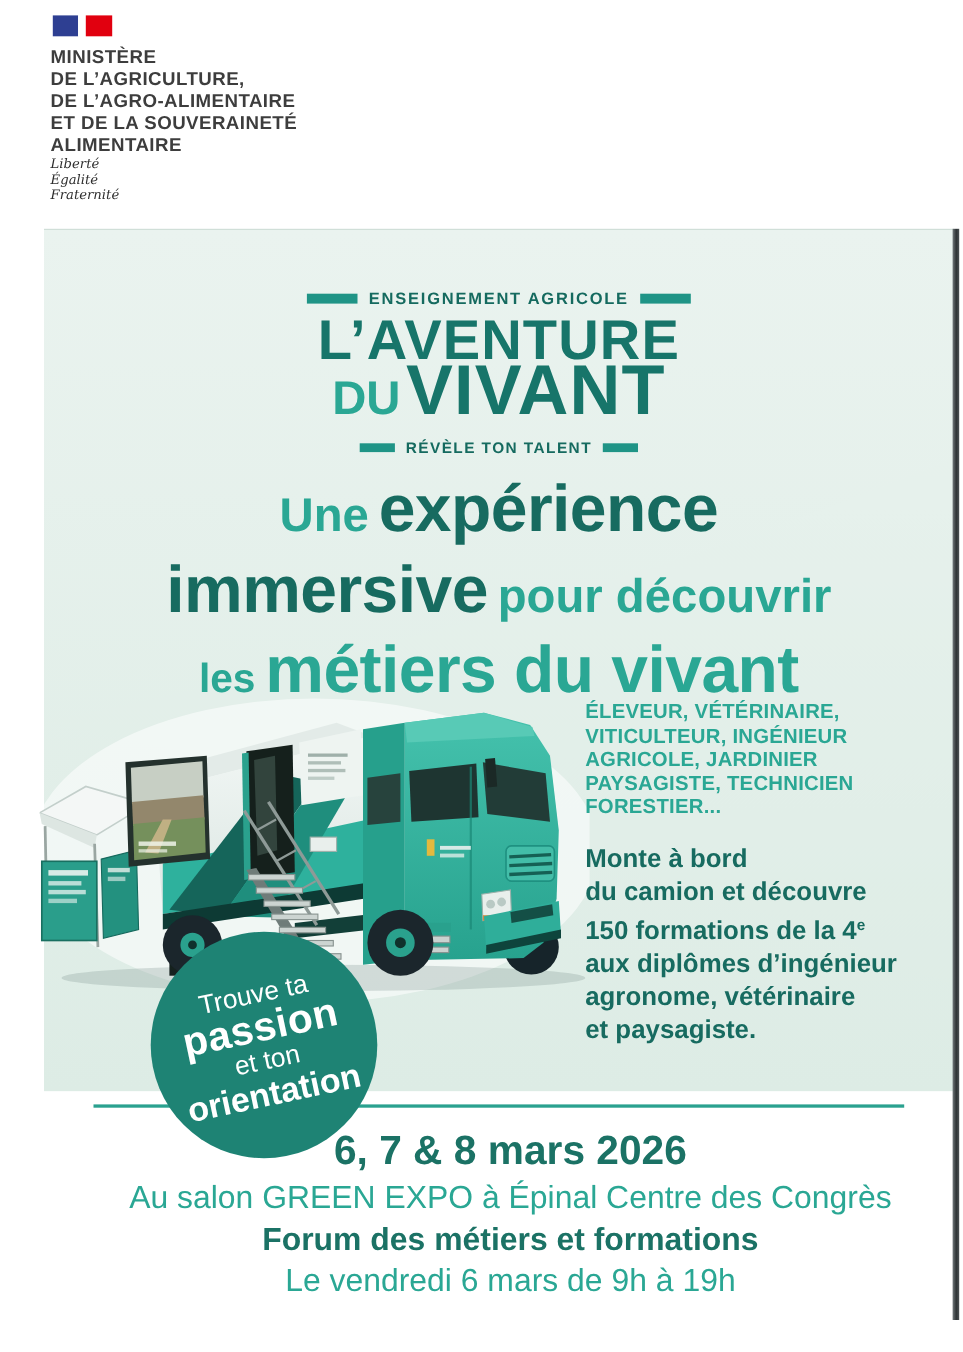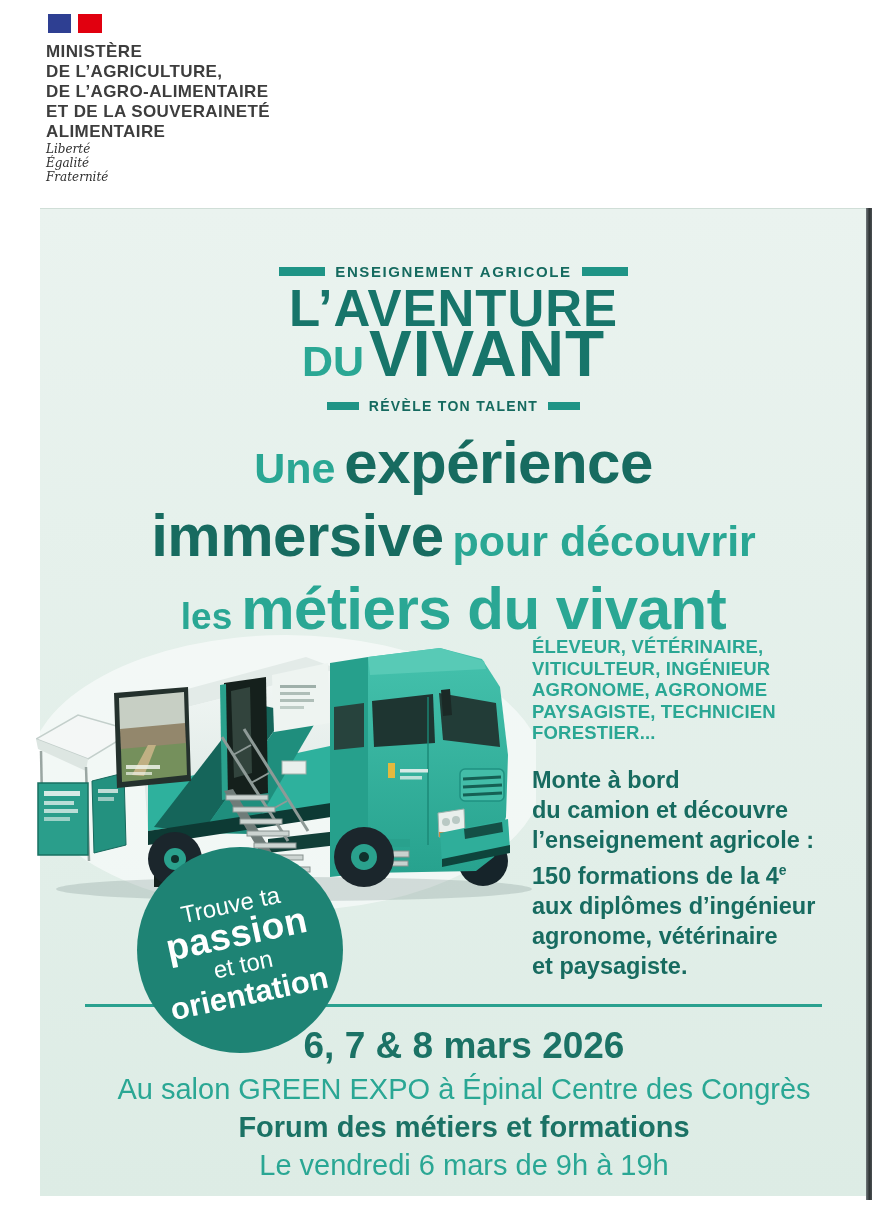--- a/index.html
+++ b/index.html
@@ -14,21 +14,21 @@
   .flag { display:flex; height:19px; margin:2px 0 9px 2px; }
   .f-blue { width:23px; background:var(--flag-blue,#2e3f92); }
   .f-white{ width:7px;  background:#ffffff; }
   .f-red  { width:24px; background:var(--flag-red,#e1000f); }
   .min-name div { font-weight:700; font-size:17px; line-height:20px; letter-spacing:0.4px; }
   .motto { margin-top:0; font-family:"DejaVu Serif","Liberation Serif",serif; font-style:italic;
            font-size:12px; line-height:14px; color:#2e2e2e; }
 
   
   .poster {
-    position:absolute; left:40px; top:208px; width:827px; height:988px;
+    position:absolute; left:40px; top:208px; width:827px; height:784px;
     background:linear-gradient(180deg,var(--poster-bg-top,#eaf3ef) 0%,var(--poster-bg-bottom,#ddece5) 100%);
     border-top:1px solid rgba(0,0,0,.06);
   }
   .edge { position:absolute; left:866px; top:208px; width:6px; height:992px;
           background:linear-gradient(90deg,#70777a 0%,#2e3335 55%,#4a5052 100%); }
 
   
   .logo { position:absolute; top:54px; left:0; right:0; text-align:center; }
   .logo-row { display:flex; align-items:center; justify-content:center; gap:10px;
               font-weight:700; color:#156a5f; }
@@ -258,29 +258,28 @@
       <g>
         <circle cx="328" cy="224" r="30" fill="#1b262c"></circle>
         <circle cx="328" cy="224" r="13" fill="#2aa18d"></circle>
         <circle cx="328" cy="224" r="5" fill="#10312c"></circle>
       </g>
     </svg>
 
     <div class="professions">
       <div>ÉLEVEUR, VÉTÉRINAIRE,</div>
       <div>VITICULTEUR, INGÉNIEUR</div>
-      <div>AGRONOME, AGRONOME</div>
+      <div>AGRICOLE, JARDINIER</div>
       <div>PAYSAGISTE, TECHNICIEN</div>
       <div>FORESTIER...</div>
     </div>
 
     <div class="body-copy">
       <div>Monte à bord</div>
       <div>du camion et découvre</div>
-      <div>l’enseignement agricole :</div>
       <div>
         <span>150 formations de la 4</span><sup>e</sup>
       </div>
       <div>aux diplômes d’ingénieur</div>
       <div>agronome, vétérinaire</div>
       <div>et paysagiste.</div>
     </div>
 
     <div class="badge">
       <div class="badge-inner">

